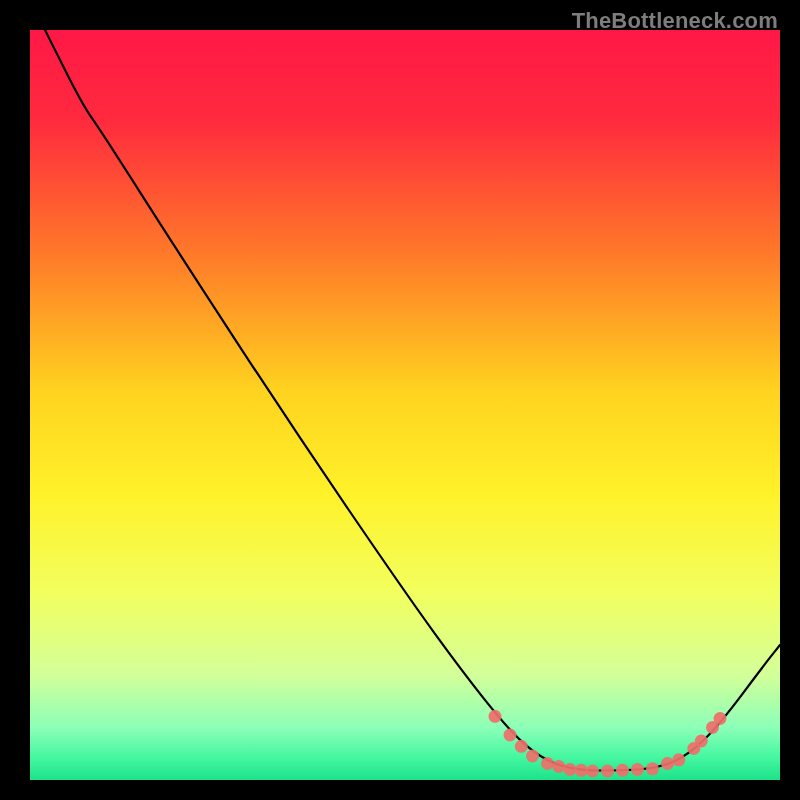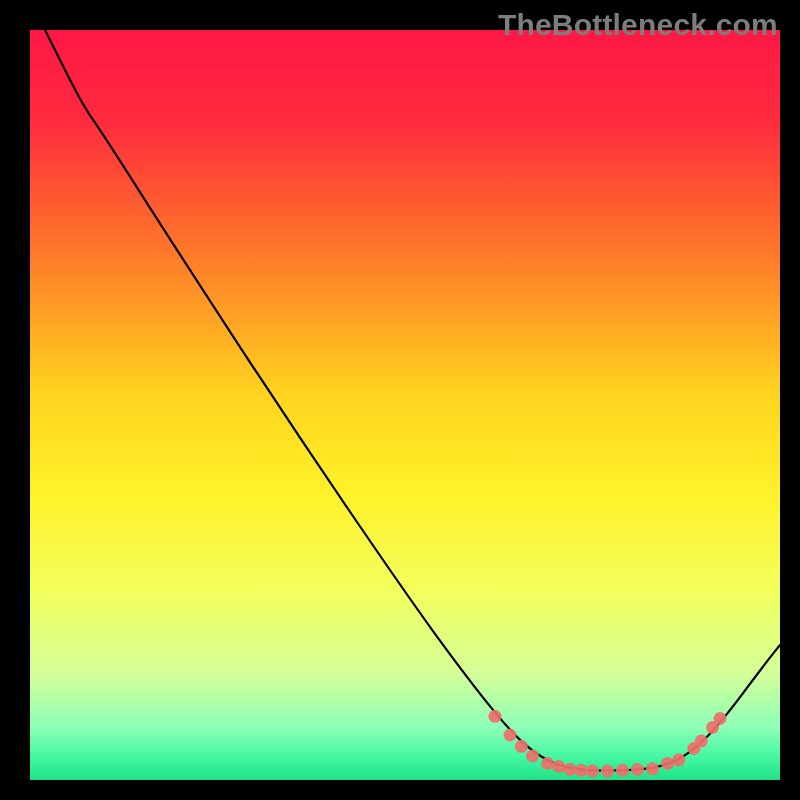--- a/index.html
+++ b/index.html
@@ -24,21 +24,21 @@
     top: 0;
     width: 750px;
     height: 750px;
     display: block;
   }
   .watermark {
     position: absolute;
     top: 8px;
     right: 22px;
     font-family: Arial, Helvetica, sans-serif;
-    font-size: 30px;
+    font-size: 22px;
     font-weight: 600;
     color: #7d7d7d;
     letter-spacing: 0.2px;
     user-select: none;
   }
 </style>
 </head>
 <body>
 
 <div class="frame">

